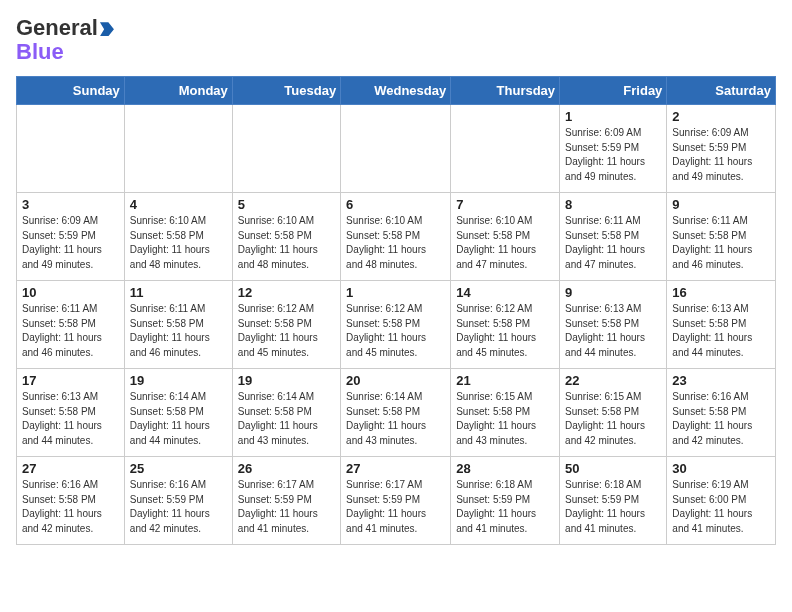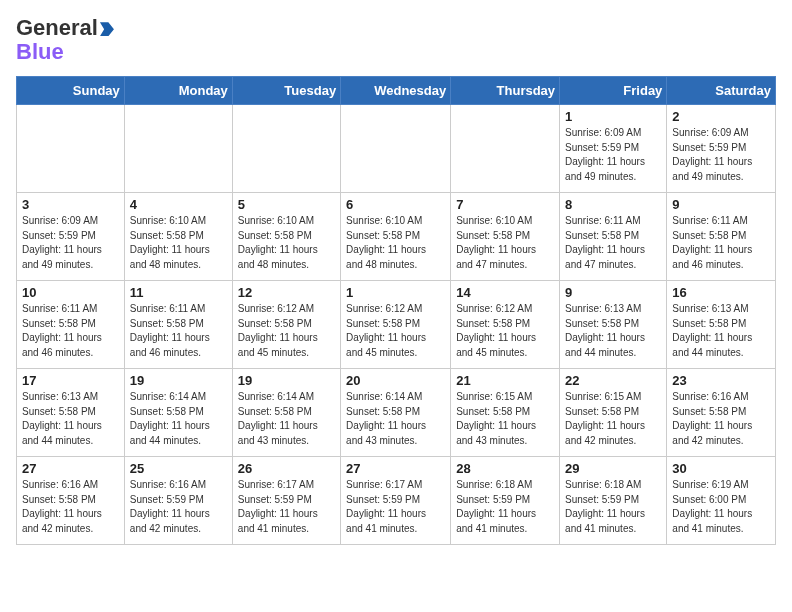--- a/index.html
+++ b/index.html
@@ -331,21 +331,21 @@
 and 41 minutes.</div>
           </td>
           <td class="day">
             <div class="day-num">28</div>
             <div class="day-info" style="white-space: pre-line;">Sunrise: 6:18 AM
 Sunset: 5:59 PM
 Daylight: 11 hours
 and 41 minutes.</div>
           </td>
           <td class="day">
-            <div class="day-num">29</div>
+            <div class="day-num">50</div>
             <div class="day-info" style="white-space: pre-line;">Sunrise: 6:18 AM
 Sunset: 5:59 PM
 Daylight: 11 hours
 and 41 minutes.</div>
           </td>
           <td class="day">
             <div class="day-num">30</div>
             <div class="day-info" style="white-space: pre-line;">Sunrise: 6:19 AM
 Sunset: 6:00 PM
 Daylight: 11 hours

